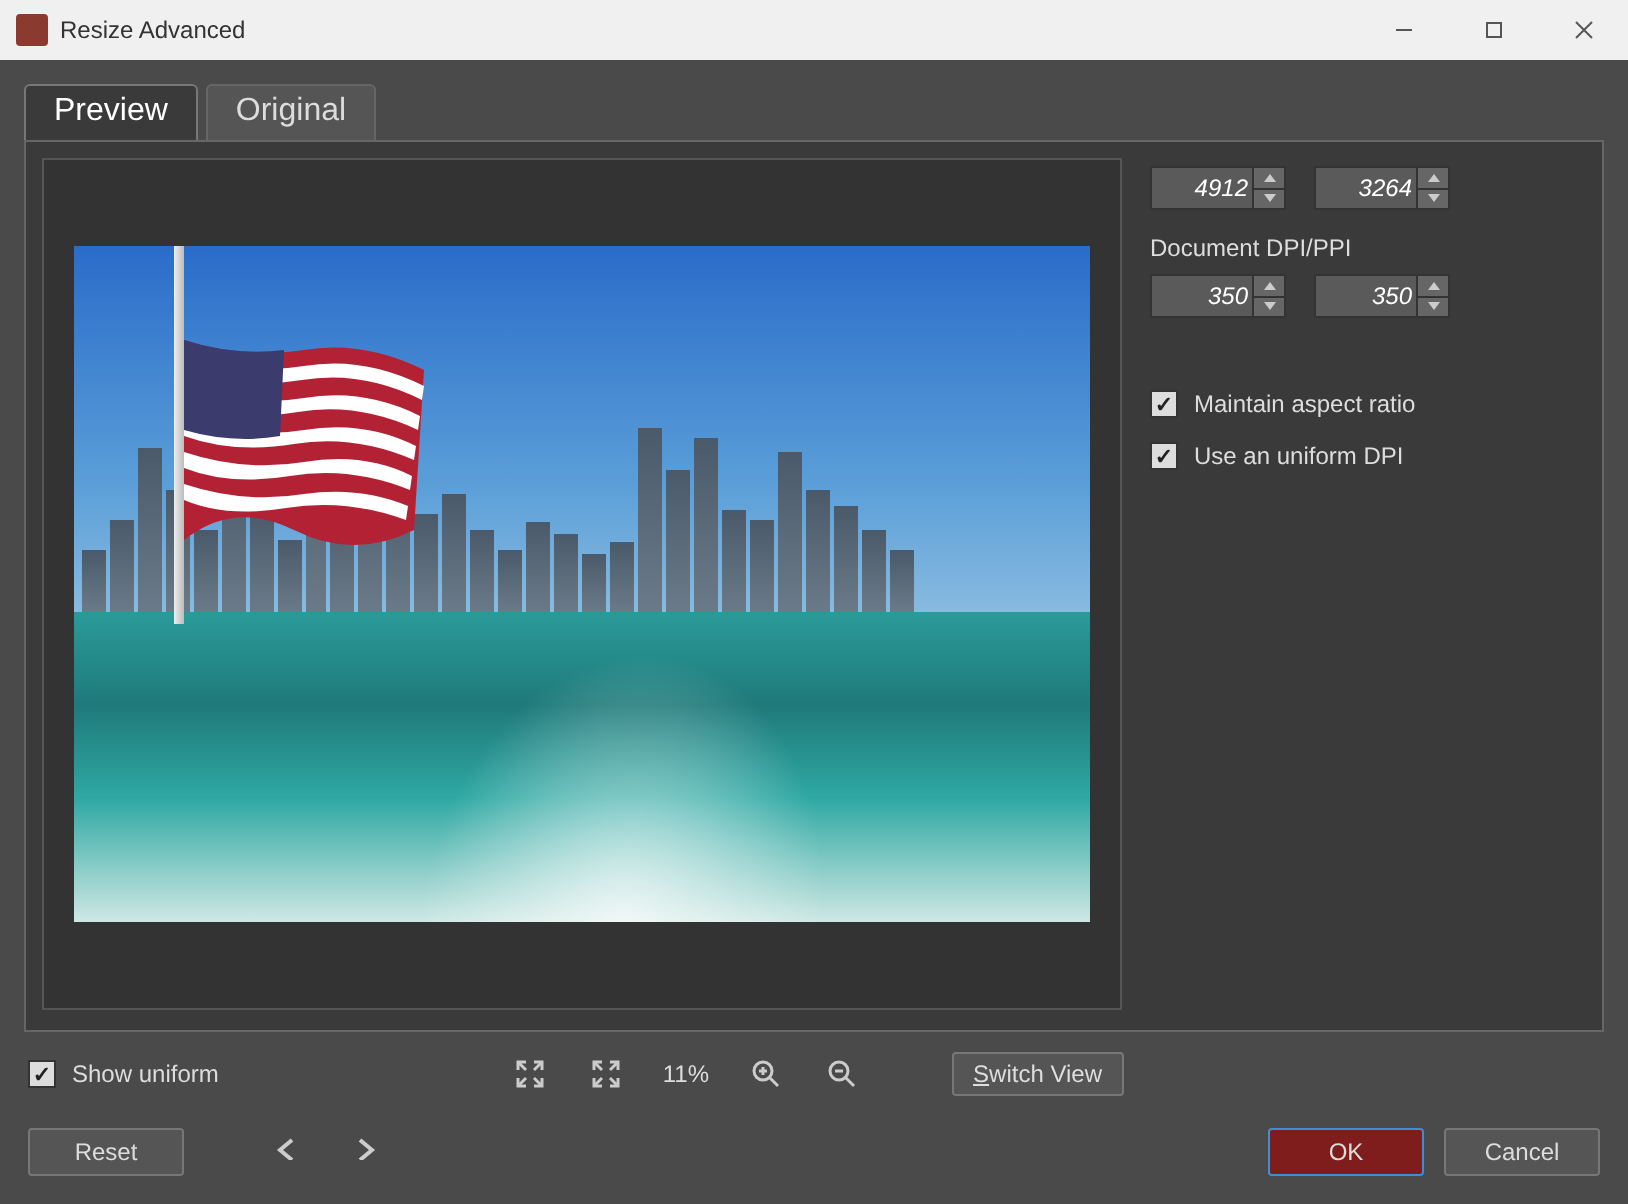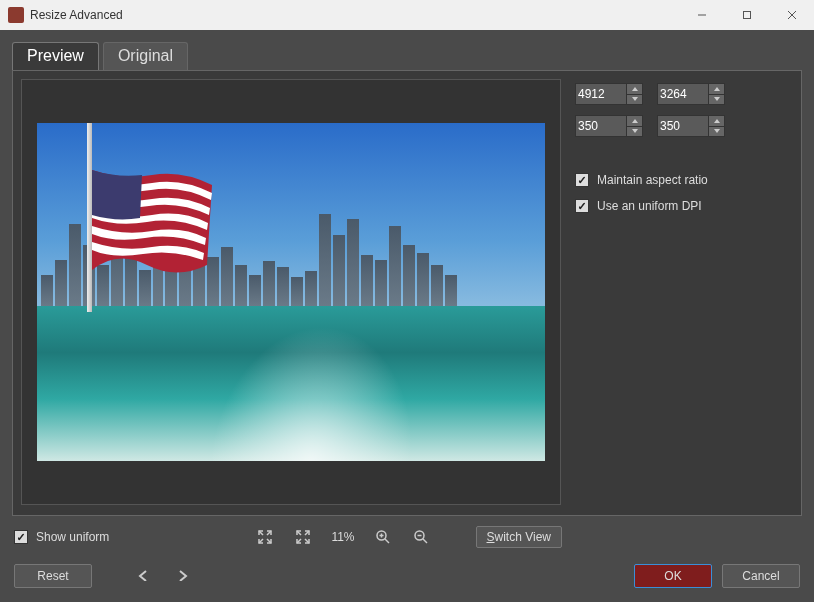--- a/index.html
+++ b/index.html
@@ -29,21 +29,21 @@
 .skyline { position: absolute; bottom: 46%; left: 0; right: 0; height: 30%; display: flex; align-items: flex-end; gap: 2px; padding: 0 4px; }
 .bld { background: linear-gradient(180deg, #4a5a6a, #6a7a88); width: 12px; }
 .flagpole { position: absolute; left: 50px; top: 0; width: 5px; height: 56%; background: linear-gradient(90deg, #eee, #bbb); }
 .flag { position: absolute; left: 55px; top: 14%; width: 120px; height: 110px; }
 .flag svg { width: 100%; height: 100%; }
 
 .controls-col { flex: 1; color: #ddd; font-size: 12px; display: flex; flex-direction: column; gap: 6px; padding-top: 4px; }
 .ctrl-label { color: #ddd; font-size: 12px; margin-top: 2px; }
 .spin-row { display: flex; gap: 14px; margin-bottom: 4px; }
 .spinner { display: flex; align-items: center; background: #5a5a5a; border: 1px solid #333; height: 22px; width: 68px; position: relative; }
-.spin-val { flex: 1; text-align: left; color: #fff; font-size: 12px; padding: 0 2px; }
+.spin-val { flex: 1; text-align: right; color: #fff; font-size: 12px; padding: 0 2px; font-style: italic; }
 .spin-arrows { width: 16px; display: flex; flex-direction: column; height: 100%; }
 .spin-up, .spin-down { flex: 1; display: flex; align-items: center; justify-content: center; background: #666; border-left: 1px solid #333; cursor: pointer; }
 .spin-up { border-bottom: 1px solid #333; }
 .arrow { width: 0; height: 0; border-left: 3px solid transparent; border-right: 3px solid transparent; }
 .arrow.up { border-bottom: 4px solid #ccc; }
 .arrow.down { border-top: 4px solid #ccc; }
 
 .check-row { display: flex; align-items: center; gap: 8px; margin-top: 6px; cursor: pointer; }
 .checkbox { width: 14px; height: 14px; background: #ddd; border: 1px solid #333; display: flex; align-items: center; justify-content: center; color: #222; font-size: 11px; font-weight: bold; }
 
@@ -170,20 +170,21 @@
                 <div class="arrow up"></div>
               </div>
               <div class="spin-down">
                 <div class="arrow down"></div>
               </div>
             </div>
         </div>
       </div>
 
 
+      <div class="ctrl-label">Document DPI/PPI</div>
       <div class="spin-row">
         <div class="spinner">
           <div class="spin-val">350</div>
           <div class="spin-arrows">
               <div class="spin-up">
                 <div class="arrow up"></div>
               </div>
               <div class="spin-down">
                 <div class="arrow down"></div>
               </div>

